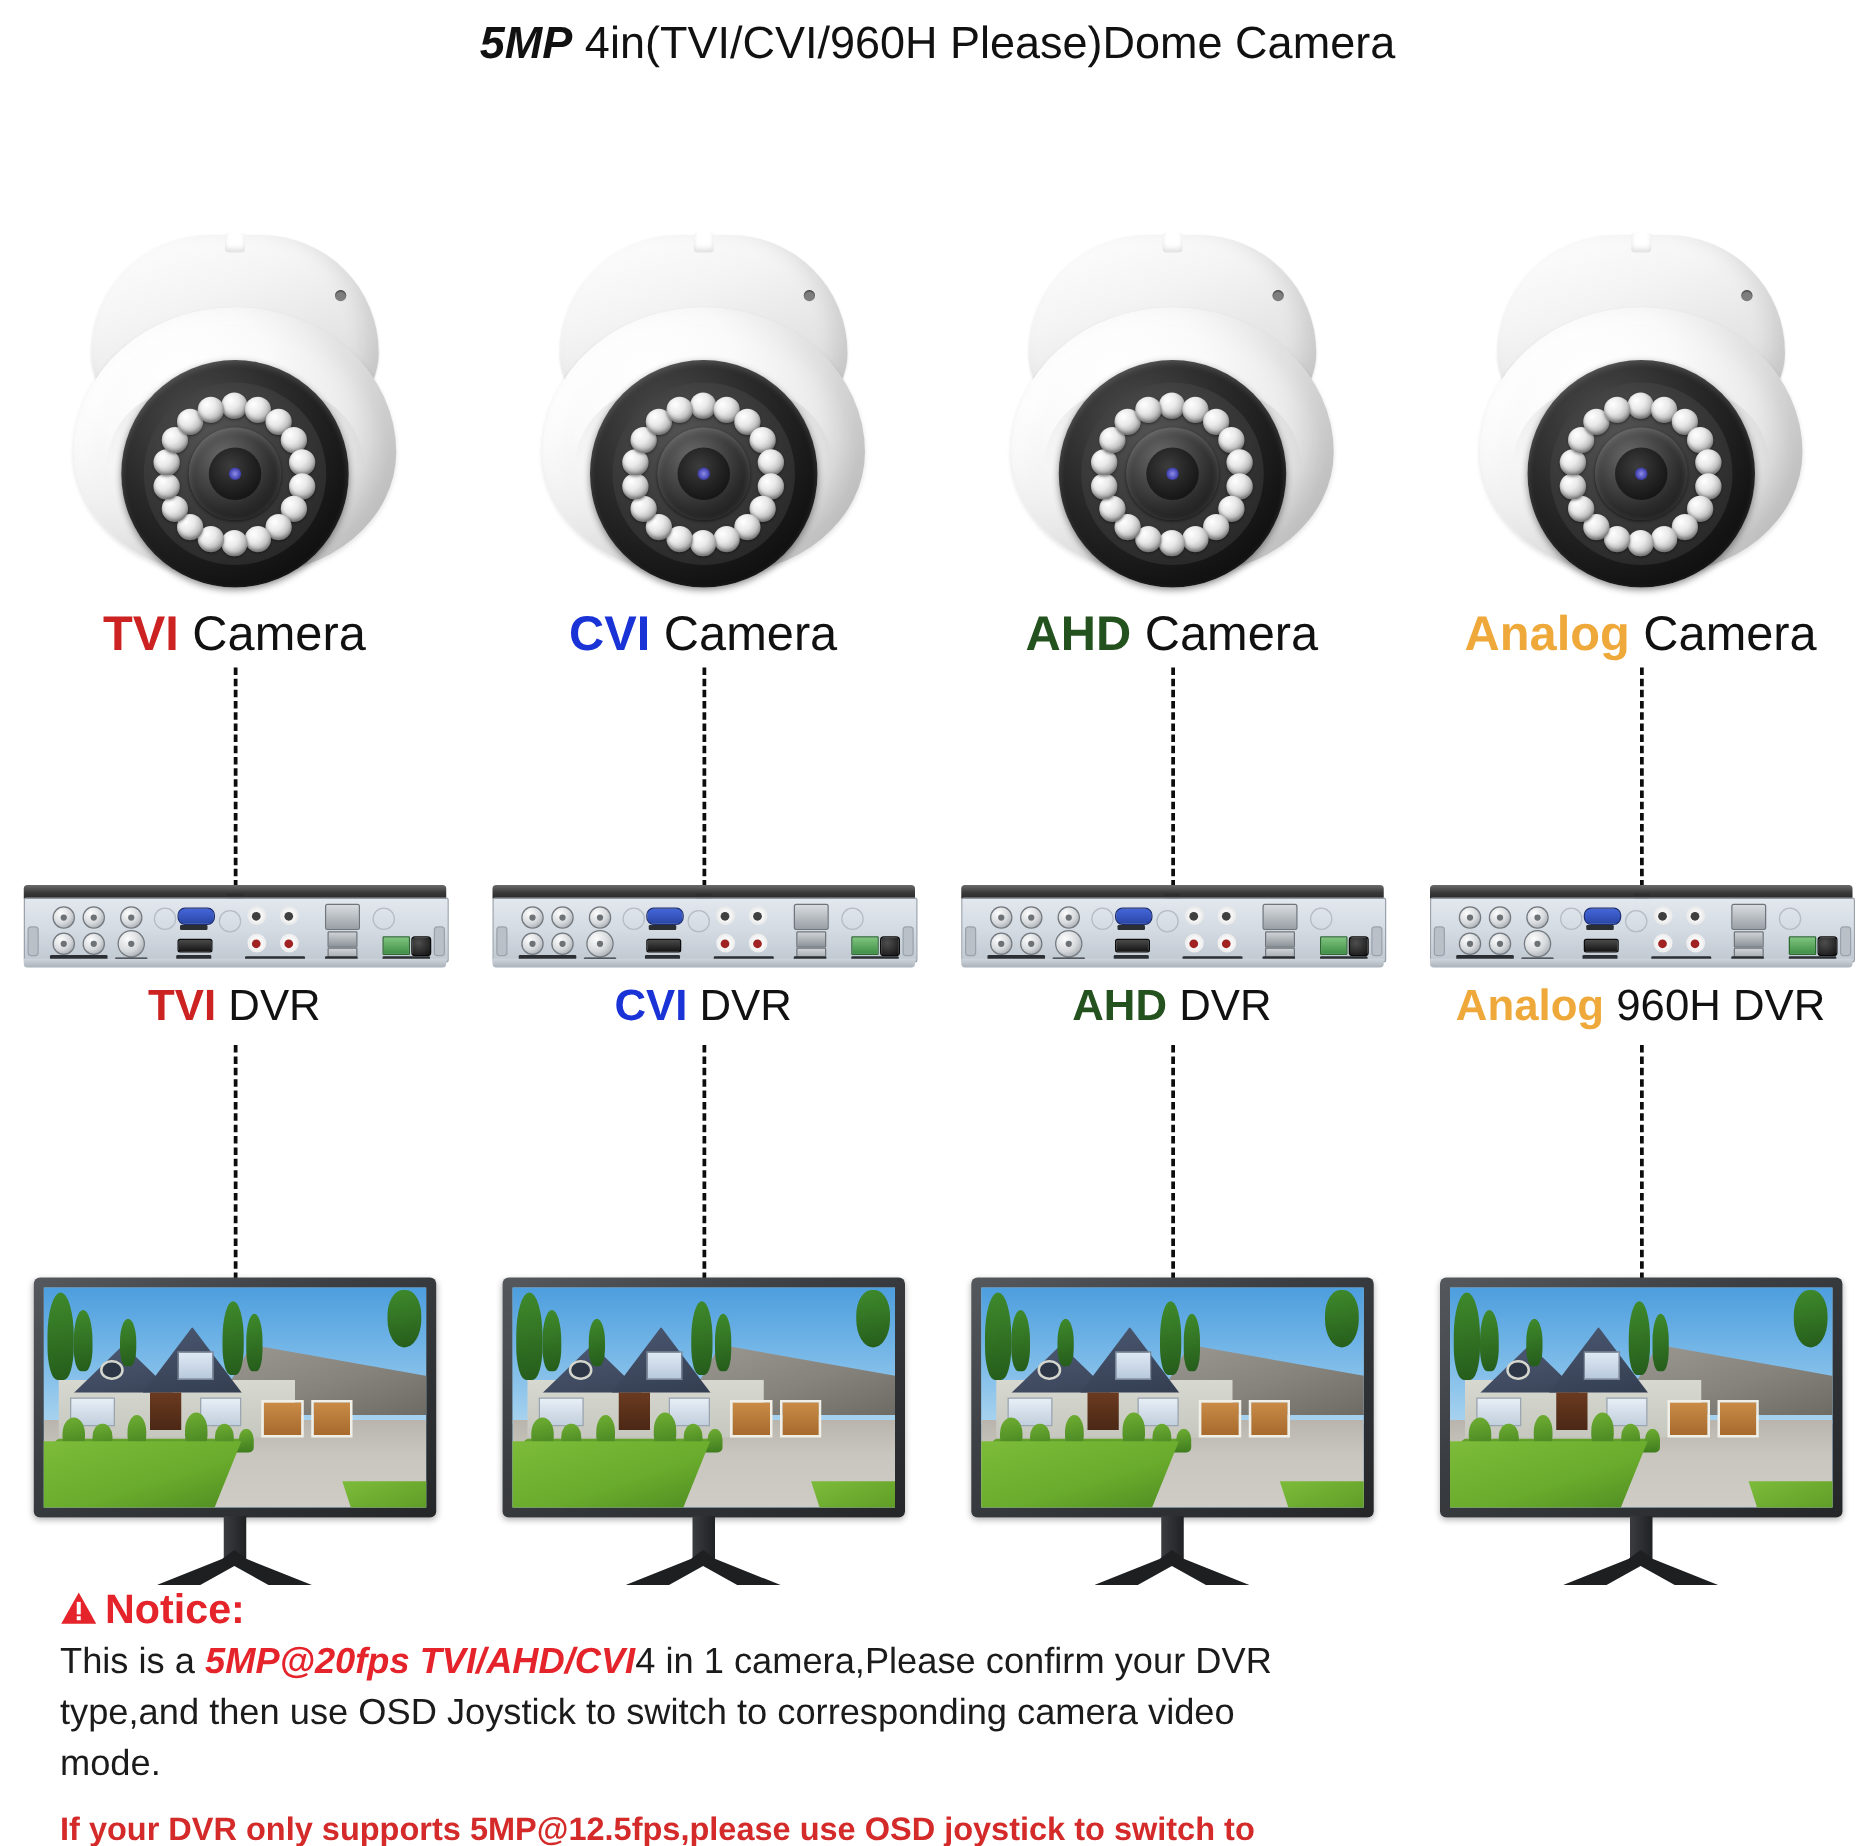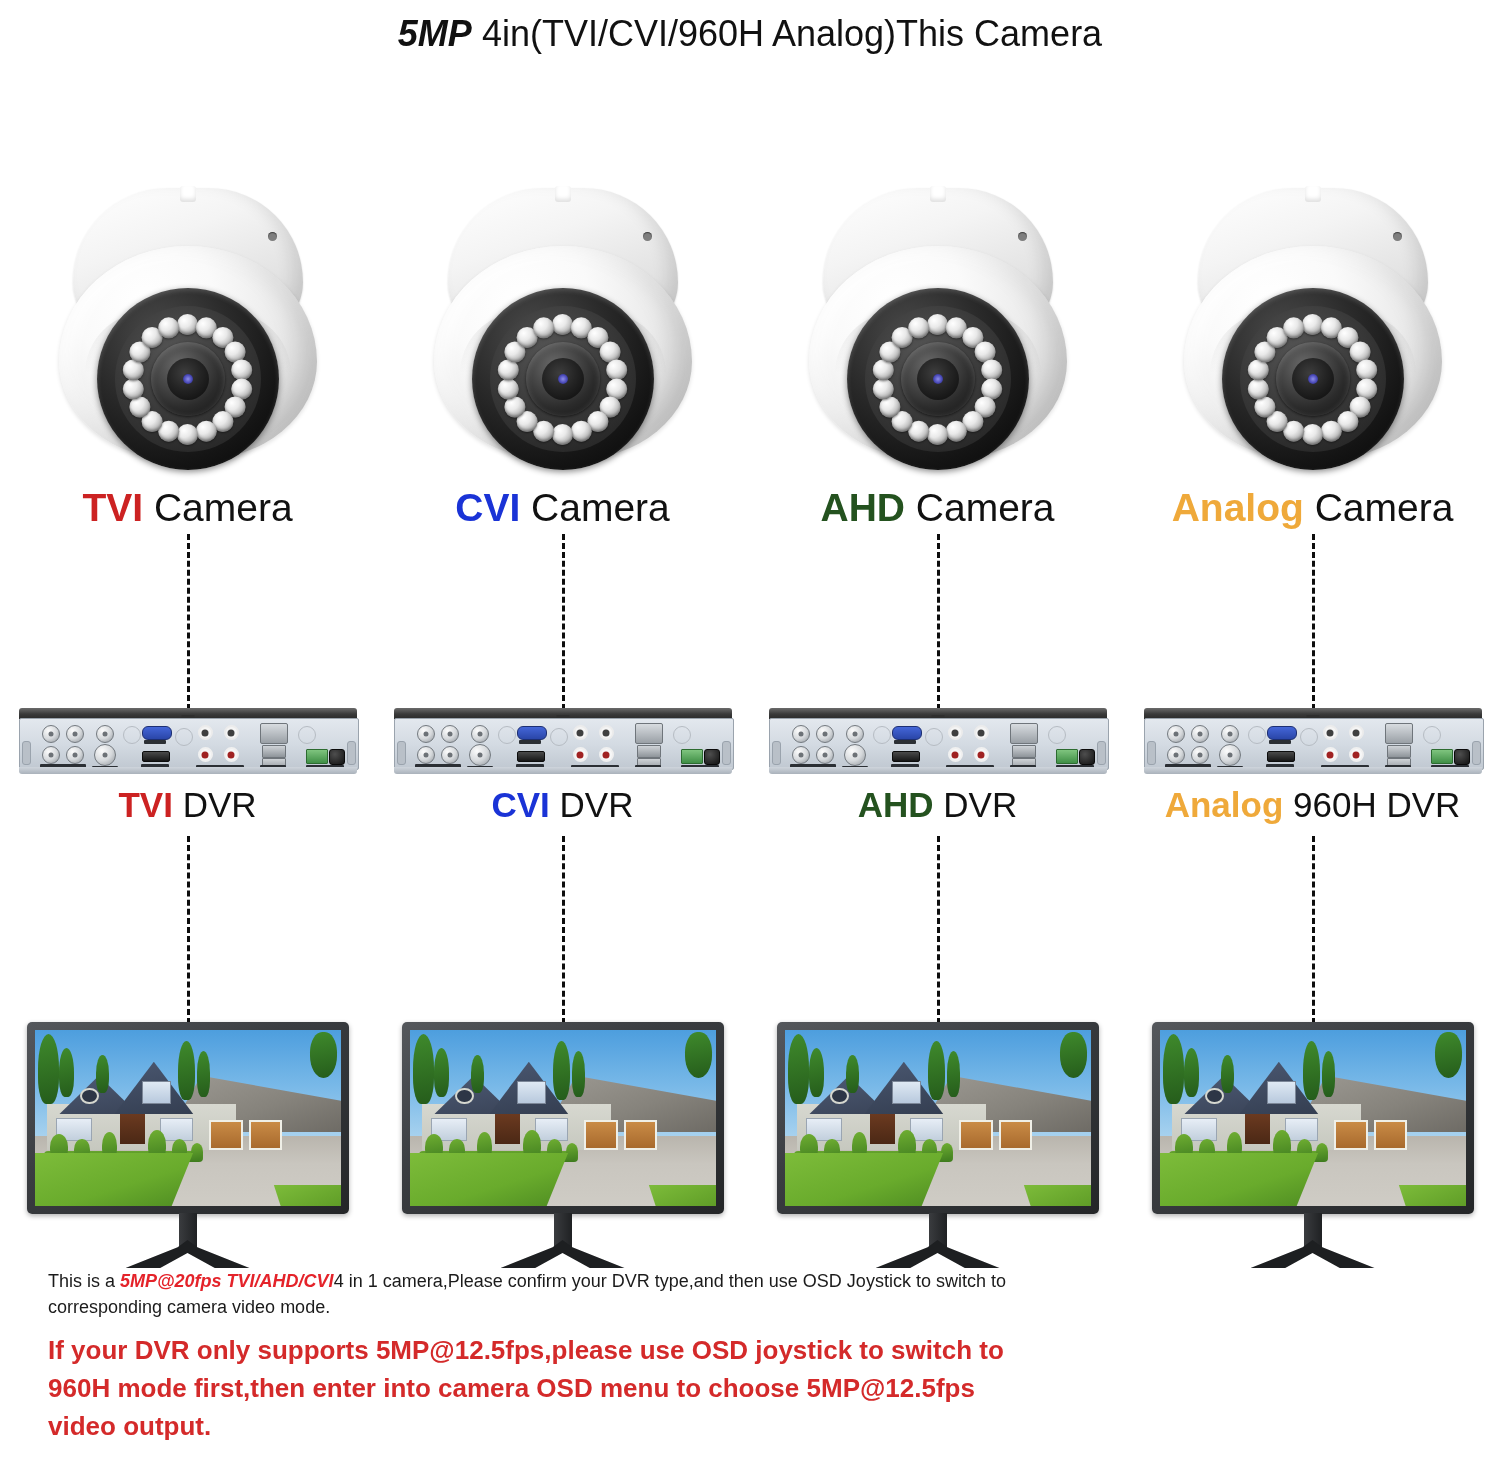--- a/index.html
+++ b/index.html
@@ -183,30 +183,30 @@
             width:18px;height:34px;background:linear-gradient(90deg,#3a3c3f,#1f2123);}
   .mon-foot{position:absolute;left:50%;transform:translateX(-50%);top:218px;
             width:124px;height:28px;background:#1d1f21;
             clip-path:polygon(50% 0%,58% 26%,100% 100%,72% 100%,50% 46%,28% 100%,0% 100%,42% 26%);}
 
   
   .notice{position:absolute;left:48px;top:1266px;width:1000px;}
   .notice-head{display:flex;align-items:center;gap:6px;height:40px;}
   .warn-tri{width:30px;height:27px;flex:0 0 auto;}
   .notice-title{font-size:33px;font-weight:bold;color:#e4232a;line-height:1;}
-  .notice-body{font-size:18px;line-height:1.42;color:#1b1b1b;padding-top:3px;}
+  .notice-body{font-size:29px;line-height:1.42;color:#1b1b1b;padding-top:3px;}
   .notice-body .hl{color:#e4232a;font-weight:bold;font-style:italic;}
   .notice-red{font-size:26px;line-height:1.46;color:#d42a2a;font-weight:bold;padding-top:12px;}
 </style>
 </head>
 <body>
 
 <div class="header">
   <p class="subtitle">
-    <span class="mp">5MP</span><span> 4in(TVI/CVI/960H Analog)This Camera</span>
+    <span class="mp">5MP</span><span> 4in(TVI/CVI/960H Please)Dome Camera</span>
   </p>
 </div>
 
 <div id="columns-root">
     <div class="col col0">
     <div class="cam-wrap">
       <div class="camera">
         <div class="cam-back"></div>
         <div class="cam-notch"></div>
         <div class="cam-screw"></div>
@@ -824,17 +824,25 @@
       </div>
     </div>
     <div class="mon-neck"></div>
     <div class="mon-foot"></div>
   </div>
     </div>
   </div>
   </div>
 
 <div class="notice">
+  <div class="notice-head">
+    <svg class="warn-tri" viewBox="0 0 30 27">
+      <polygon points="15,1 29,26 1,26" fill="#e4232a"></polygon>
+      <rect x="13.4" y="8.5" width="3.2" height="10" fill="#ffffff"></rect>
+      <rect x="13.4" y="20" width="3.2" height="3.2" fill="#ffffff"></rect>
+    </svg>
+    <span class="notice-title">Notice:</span>
+  </div>
   <div class="notice-body">
     <span>This is a </span><span class="hl">5MP@20fps TVI/AHD/CVI</span><span>4 in 1 camera,Please confirm your DVR type,and then use OSD Joystick to switch to corresponding camera video mode.</span>
   </div>
   <div class="notice-red">If your DVR only supports 5MP@12.5fps,please use OSD joystick to switch to 960H mode first,then enter into camera OSD menu to choose 5MP@12.5fps video output.</div>
 </div>
 
 </body></html>

